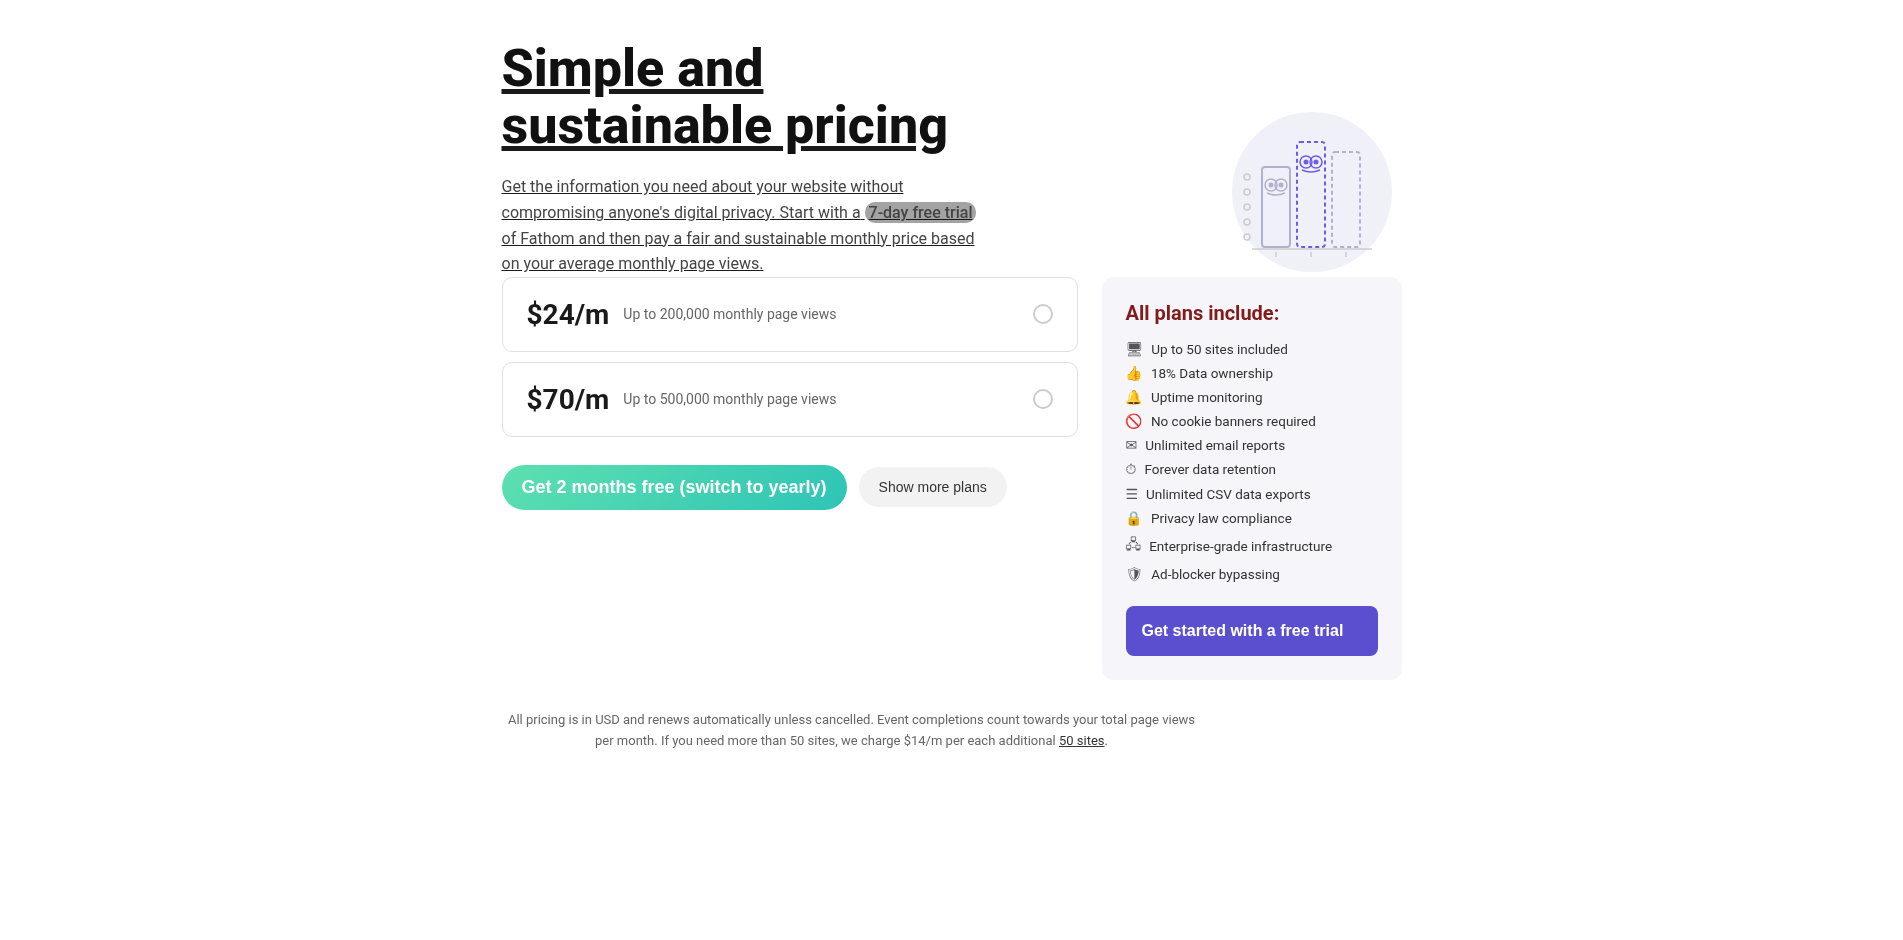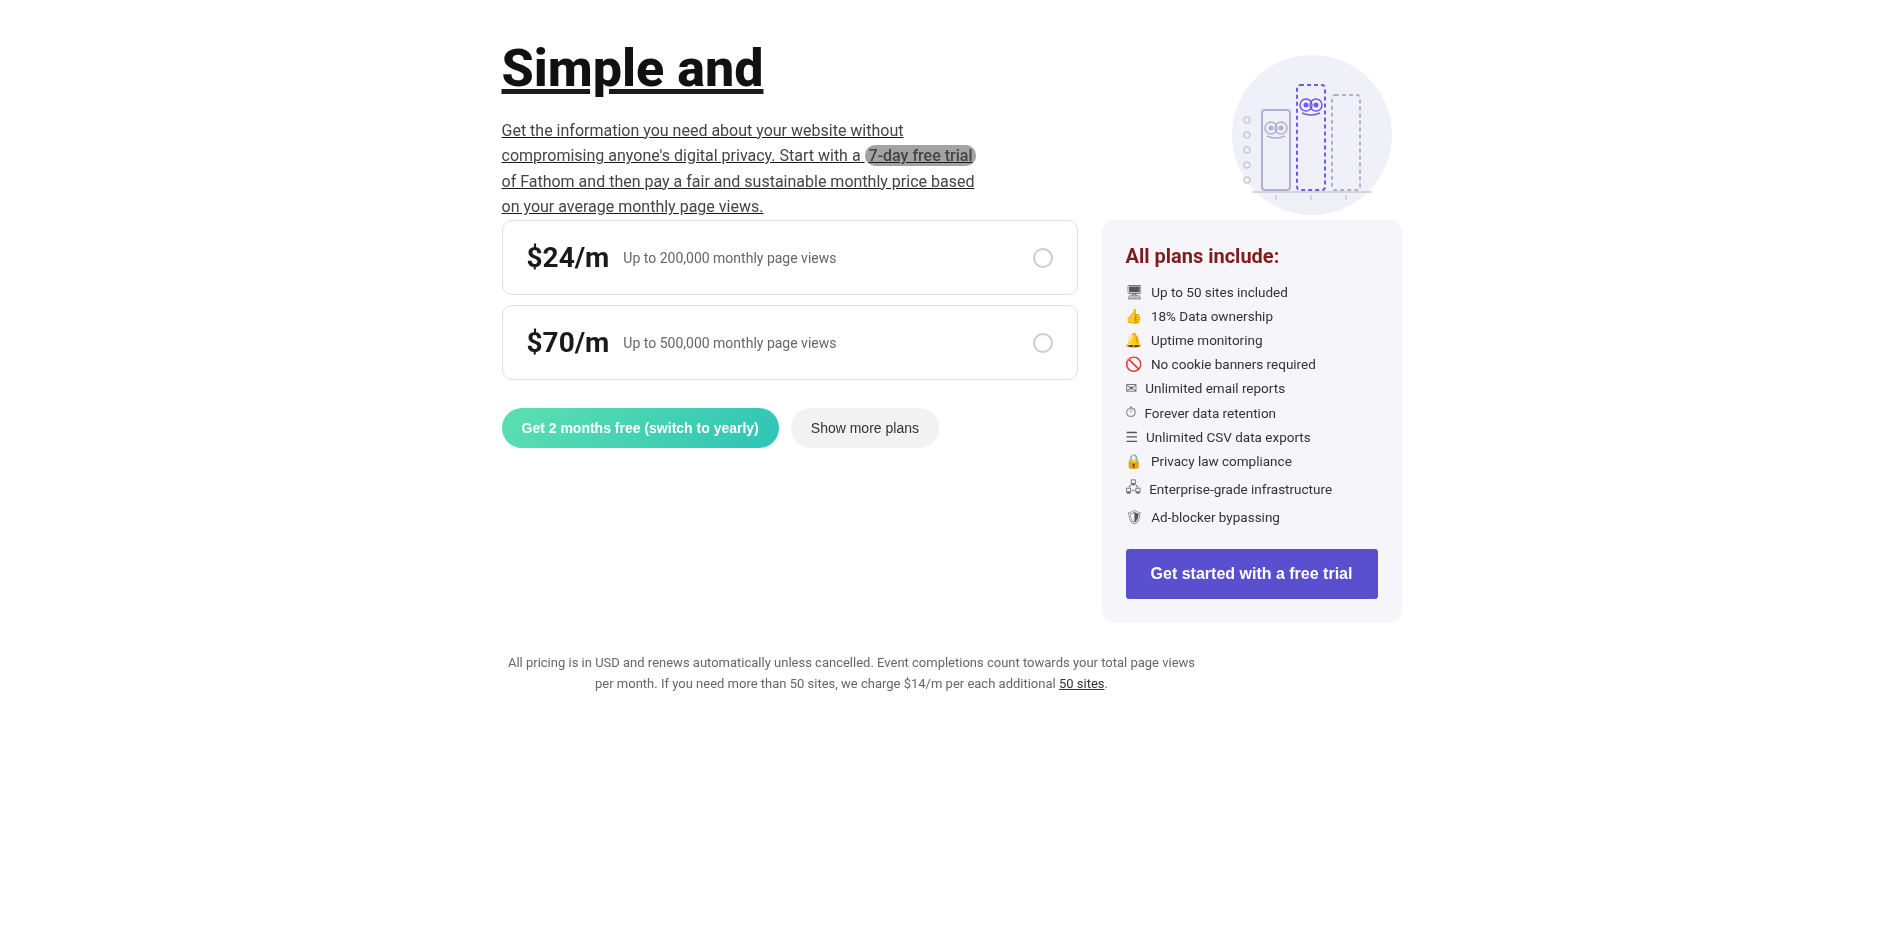--- a/index.html
+++ b/index.html
@@ -129,21 +129,21 @@
       gap: 12px;
       margin-top: 18px;
     }
 
     .btn-yearly {
       background: linear-gradient(135deg, #5de0b0, #2ec4b6);
       color: #fff;
       border: none;
       border-radius: 50px;
       padding: 12px 20px;
-      font-size: 14px;
+      font-size: 18px;
       font-weight: 600;
       cursor: pointer;
       white-space: nowrap;
     }
 
     .btn-more-plans {
       background: #f2f2f2;
       color: #333;
       border: none;
       border-radius: 50px;
@@ -188,27 +188,27 @@
     .feature-icon {
       font-size: 14px;
       color: #555;
       flex-shrink: 0;
     }
 
     .btn-free-trial {
       background: #5a4fcf;
       color: #fff;
       border: none;
-      border-radius: 3px;
+      border-radius: 8px;
       padding: 16px;
       font-size: 16px;
       font-weight: 600;
       cursor: pointer;
       width: 100%;
-      text-align: center;
+      text-align: left;
     }
 
     .footer-note {
       text-align: center;
       font-size: 13px;
       color: #666;
       line-height: 1.6;
       margin-top: 30px;
       max-width: 700px;
     }
@@ -220,20 +220,21 @@
   </style>
 </head>
 <body>
 
 <div class="page-container">
 
   <div class="header-section">
     <div class="header-text">
       <h1 class="main-title">
         <span>Simple and</span><br>
+        <span>sustainable pricing</span>
       </h1>
       <p class="subtitle">
         <span>Get the information you need about your website without compromising anyone's digital privacy. Start with a</span>
         <span class="highlight">7-day free trial</span>
         <span>of Fathom and then pay a fair and sustainable monthly price based on your average monthly page views.</span>
       </p>
     </div>
 
     <div class="illustration">
       <svg viewBox="0 0 200 180" xmlns="http://www.w3.org/2000/svg" width="200" height="180">

